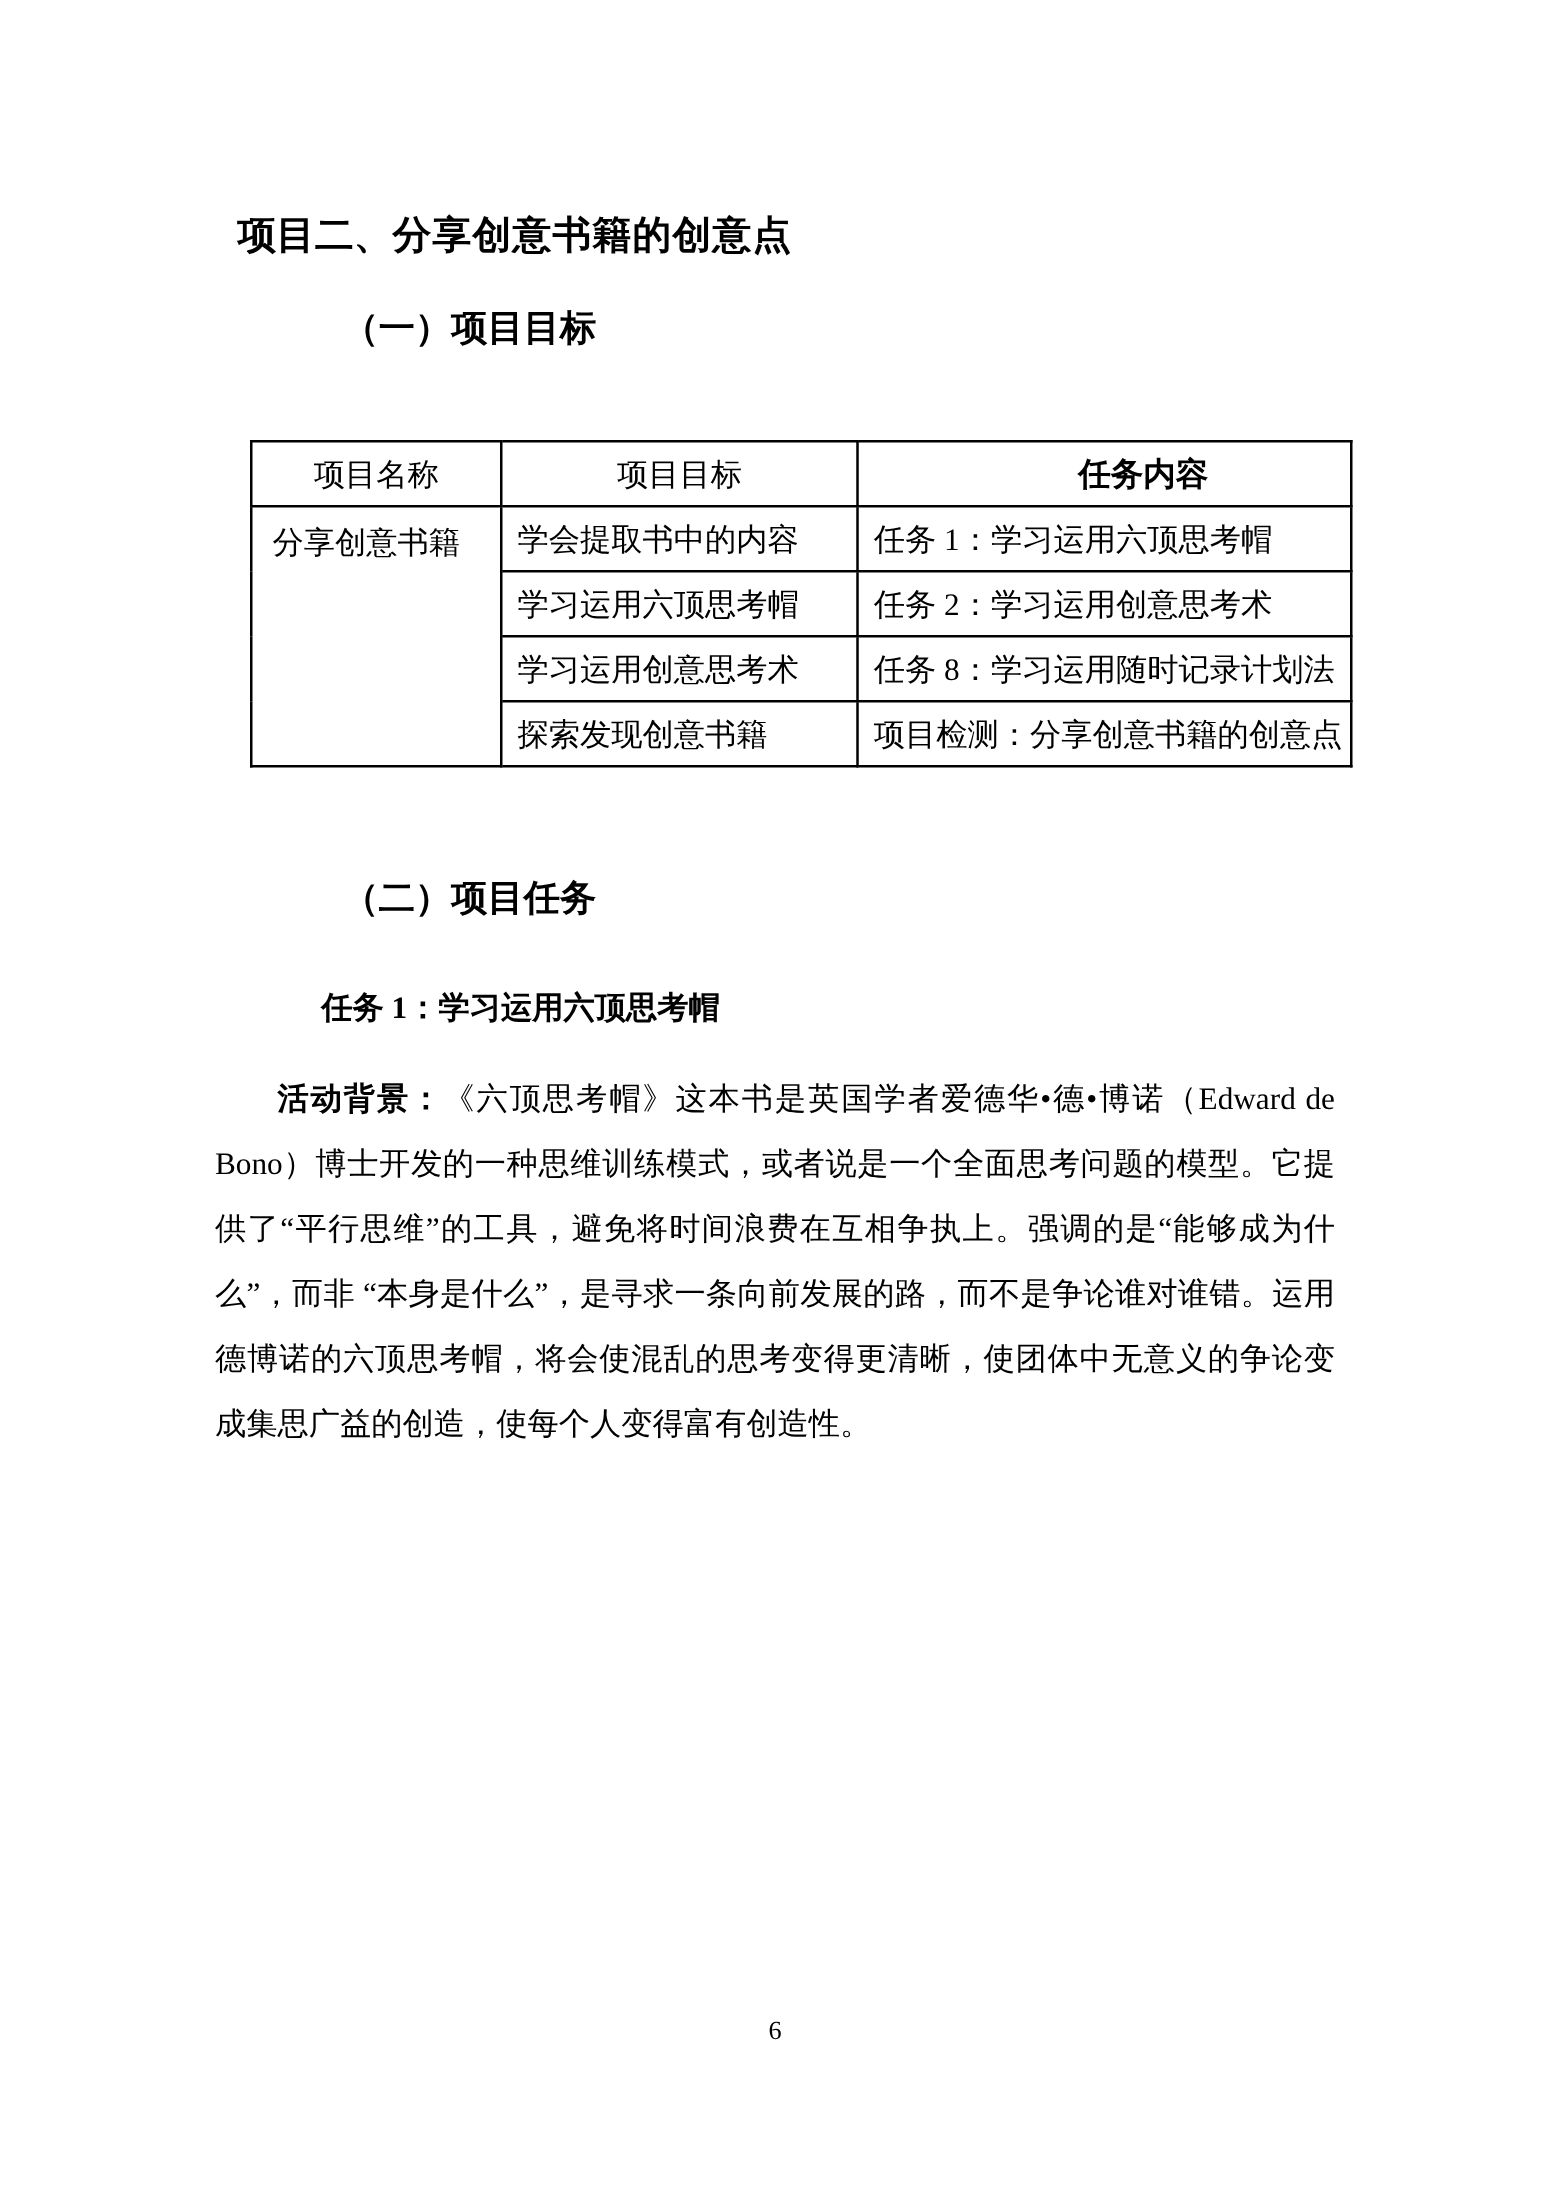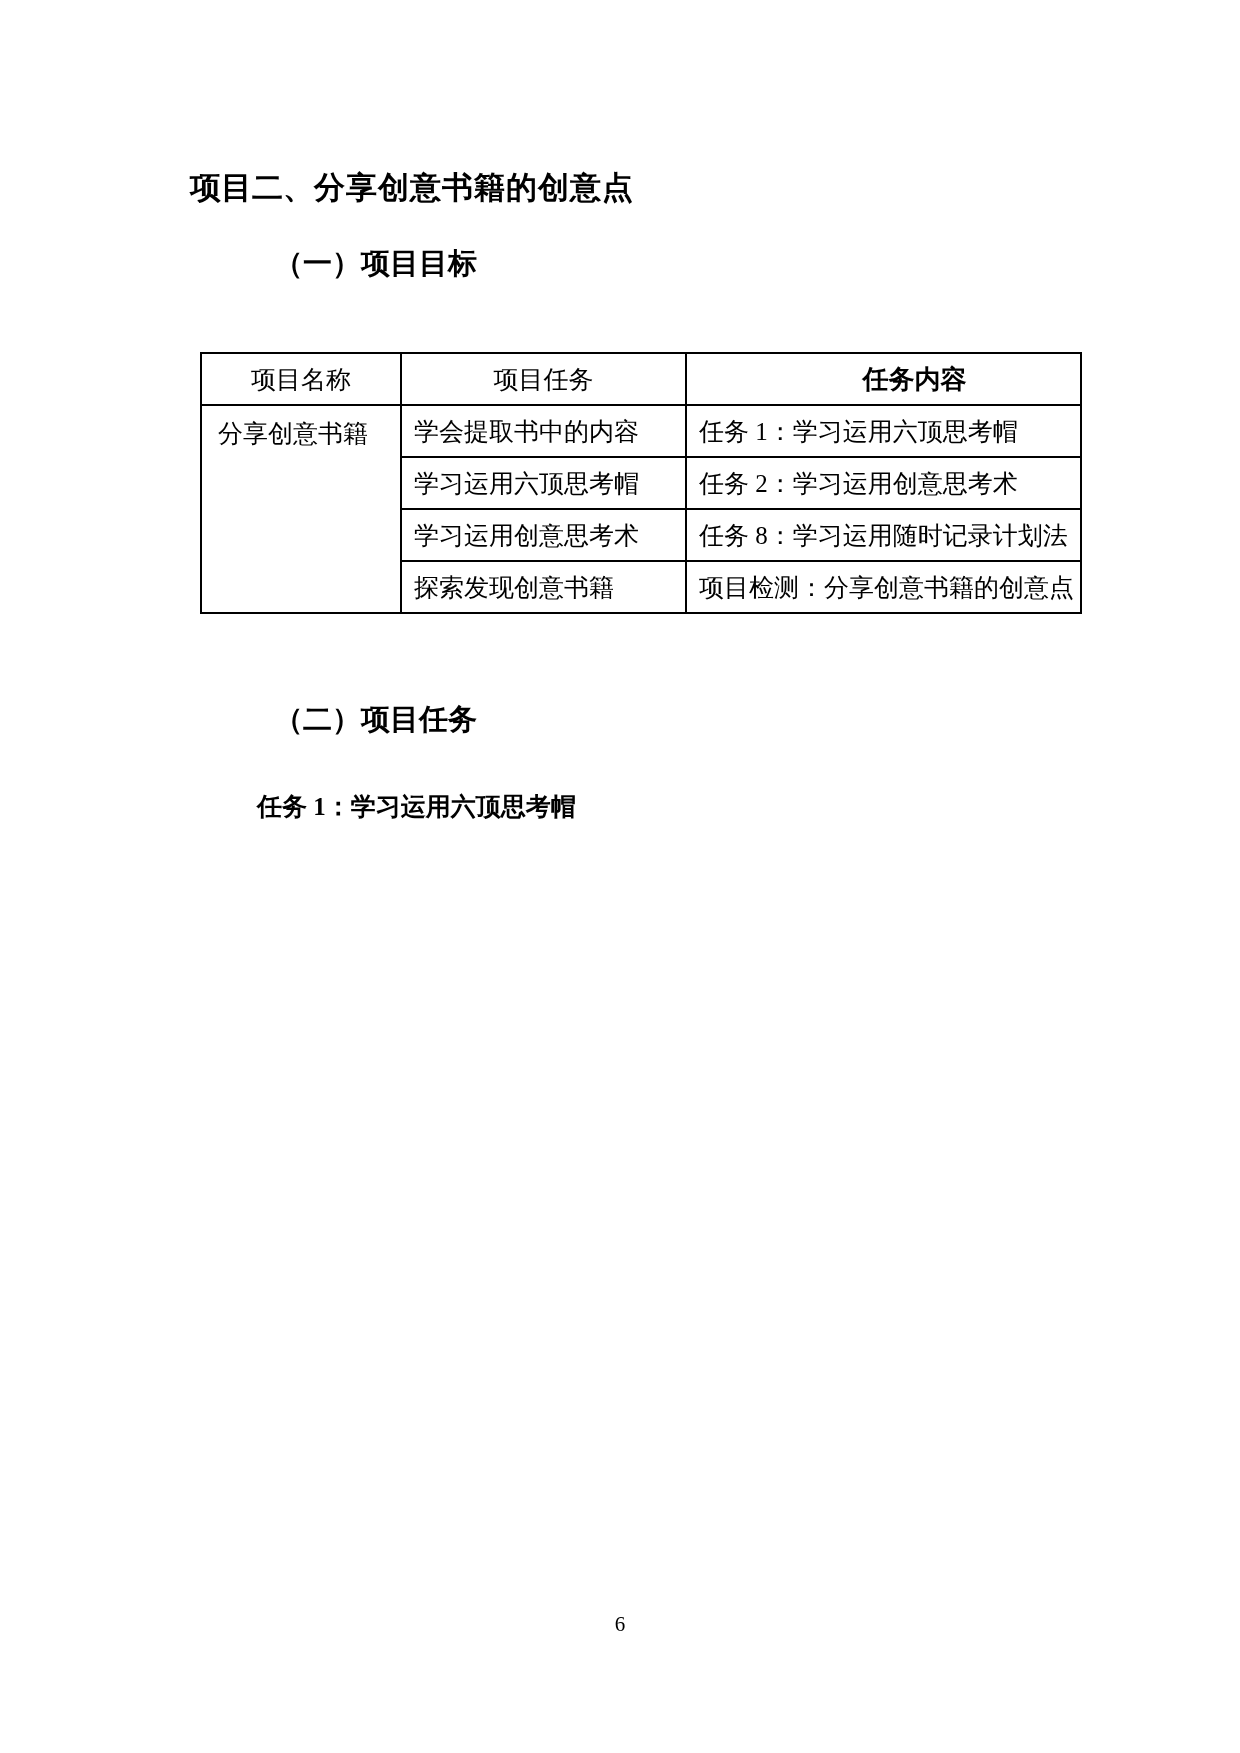--- a/index.html
+++ b/index.html
@@ -118,21 +118,21 @@
 
   <table class="goals-table">
     <colgroup>
       <col class="c1">
         <col class="c2">
         <col class="c3">
     </colgroup>
     <thead>
       <tr>
         <th class="center-head">项目名称</th>
-        <th class="center-head">项目任务</th>
+        <th class="center-head">项目目标</th>
         <th class="task-head">任务内容</th>
       </tr>
     </thead>
     <tbody>
       <tr>
         <td class="project-name-cell" rowspan="4">分享创意书籍</td>
         <td class="goal-cell">学会提取书中的内容</td>
         <td class="task-cell">任务 1：学习运用六顶思考帽</td>
       </tr>
       <tr>
@@ -147,16 +147,17 @@
         <td class="goal-cell">探索发现创意书籍</td>
         <td class="task-cell">项目检测：分享创意书籍的创意点</td>
       </tr>
     </tbody>
   </table>
 
   <h2 class="section-heading section-two-heading">（二）项目任务</h2>
 
   <h3 class="task-heading">任务 1：学习运用六顶思考帽</h3>
 
+  <p class="body-para background-para"><span class="background-label">活动背景：</span><span>《六顶思考帽》这本书是英国学者爱德华•德•博诺（Edward de Bono）博士开发的一种思维训练模式，或者说是一个全面思考问题的模型。它提供了“平行思维”的工具，避免将时间浪费在互相争执上。强调的是“能够成为什么”，而非 “本身是什么”，是寻求一条向前发展的路，而不是争论谁对谁错。运用德博诺的六顶思考帽，将会使混乱的思考变得更清晰，使团体中无意义的争论变成集思广益的创造，使每个人变得富有创造性。</span></p>
 
   <div class="page-number">6</div>
 
 </div>
 
 </body></html>

